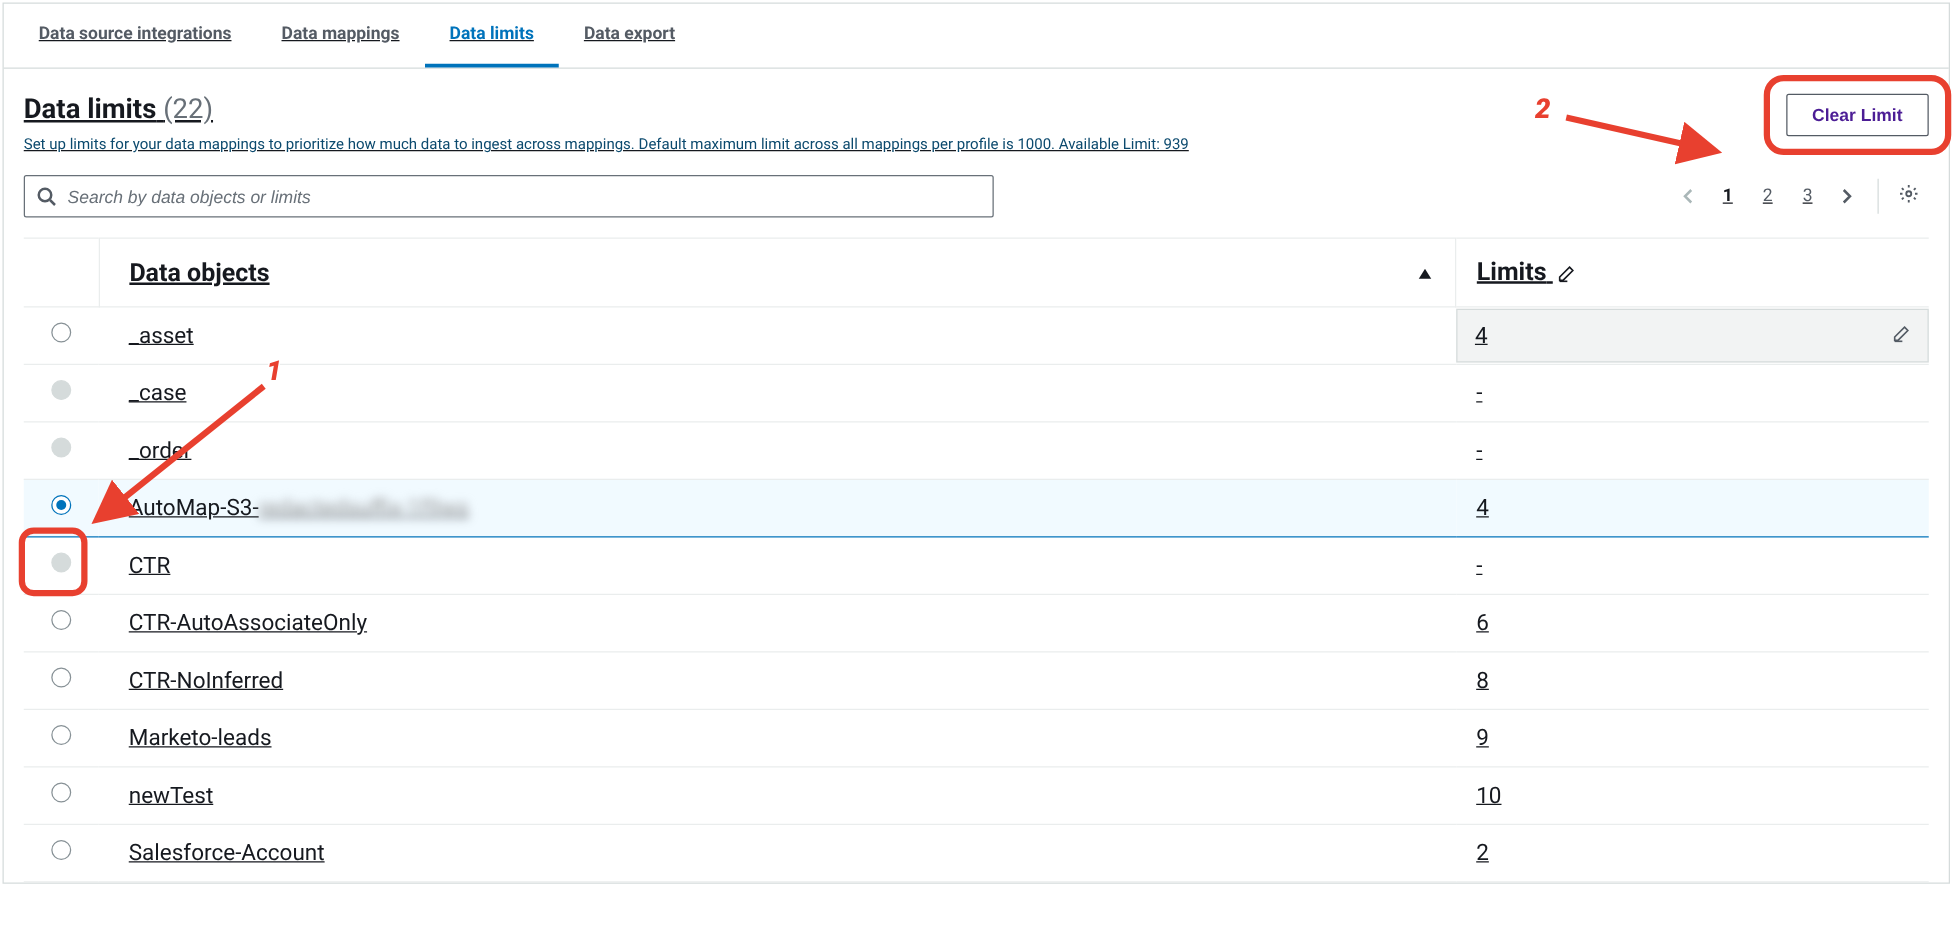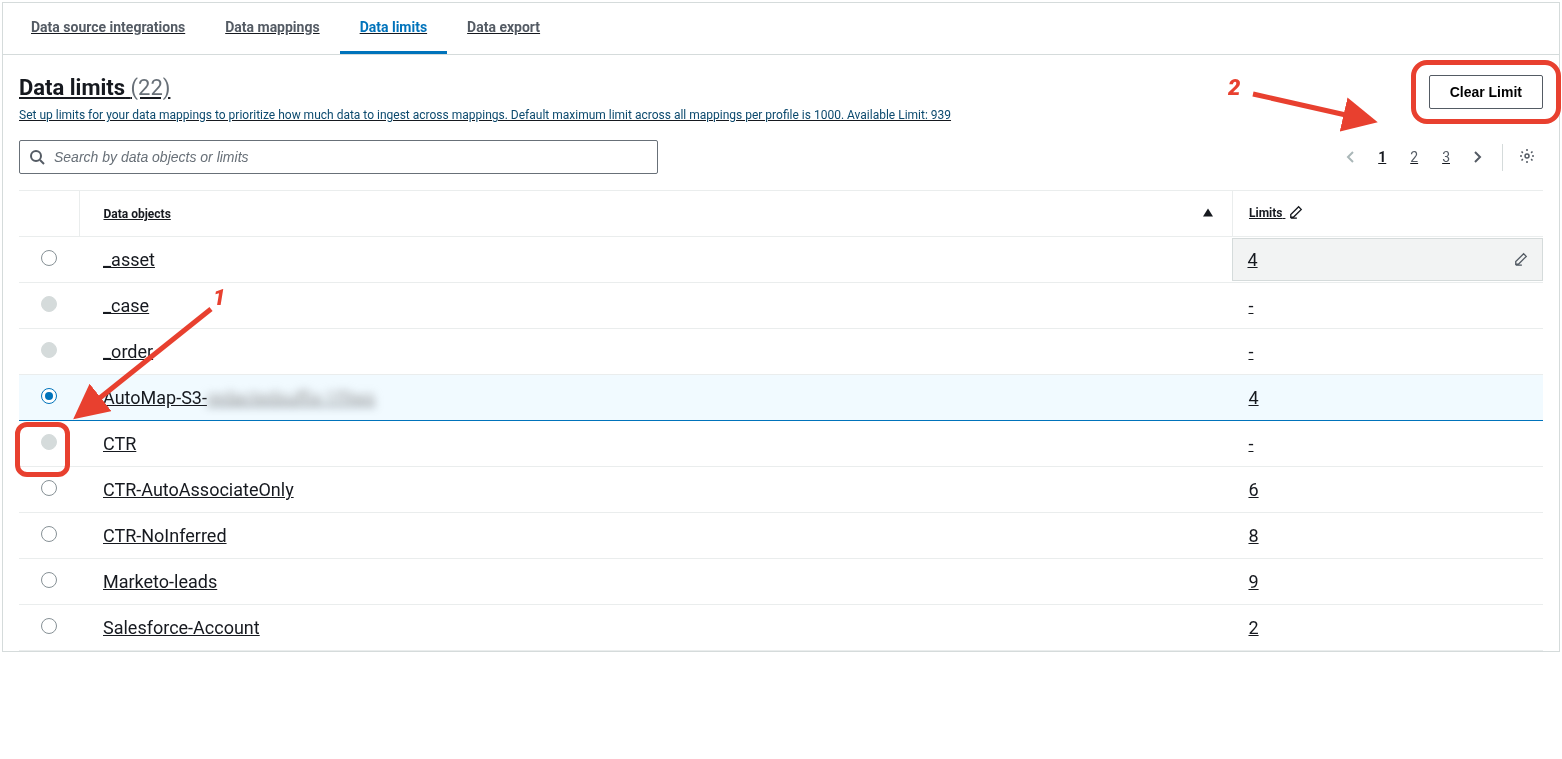--- a/index.html
+++ b/index.html
@@ -62,21 +62,21 @@
   position: relative;
 }
 .clear-limit-btn {
   background: #fff;
   border: 1px solid #545b64;
   padding: 8px 20px;
   font-weight: 700;
   font-size: 14px;
   cursor: pointer;
   border-radius: 2px;
-  color: #000000;
+  color: #4c1d95;
 }
 .callout-box {
   position: absolute;
   border: 5px solid #e8402f;
   border-radius: 16px;
   pointer-events: none;
 }
 .callout-2 {
   top: -15px;
   left: -18px;
@@ -92,21 +92,21 @@
   text-shadow: 1px 1px 0 #fff, -1px -1px 0 #fff, 1px -1px 0 #fff, -1px 1px 0 #fff;
 }
 .toolbar {
   display: flex;
   justify-content: space-between;
   align-items: center;
   margin-bottom: 16px;
 }
 .search-wrap {
   position: relative;
-  width: 639px;
+  width: 776px;
 }
 .search-icon {
   position: absolute;
   left: 10px;
   top: 50%;
   transform: translateY(-50%);
   width: 16px;
   height: 16px;
   color: #545b64;
 }
@@ -159,21 +159,21 @@
 }
 .table {
   width: 100%;
   border-collapse: collapse;
   border-top: 1px solid #eaeded;
 }
 .table th {
   text-align: left;
   font-weight: 700;
   padding: 14px 12px;
-  font-size: 12px;
+  font-size: 20px;
   border-bottom: 1px solid #eaeded;
   position: relative;
 }
 .table th.radio-col {
   width: 60px;
   border-right: 1px solid #eaeded;
 }
 .table th.obj-col {
   border-right: 1px solid #eaeded;
   padding-left: 24px;
@@ -402,20 +402,25 @@
           <td class="obj-cell">CTR-NoInferred</td>
           <td class="limit-cell">8</td>
         </tr>
         <tr>
           <td class="radio-cell"><span class="radio"></span></td>
           <td class="obj-cell">Marketo-leads</td>
           <td class="limit-cell">9</td>
         </tr>
         <tr>
           <td class="radio-cell"><span class="radio"></span></td>
+          <td class="obj-cell">newTest</td>
+          <td class="limit-cell">10</td>
+        </tr>
+        <tr>
+          <td class="radio-cell"><span class="radio"></span></td>
           <td class="obj-cell">Salesforce-Account</td>
           <td class="limit-cell">2</td>
         </tr>
       </tbody>
     </table>
   </div>
 
   <div class="callout-1-box"></div>
   <span class="callout-num" style="left:210px; top:282px;">1</span>
   <svg class="arrow-svg" style="left:60px; top:300px; width:160px; height:130px;">

